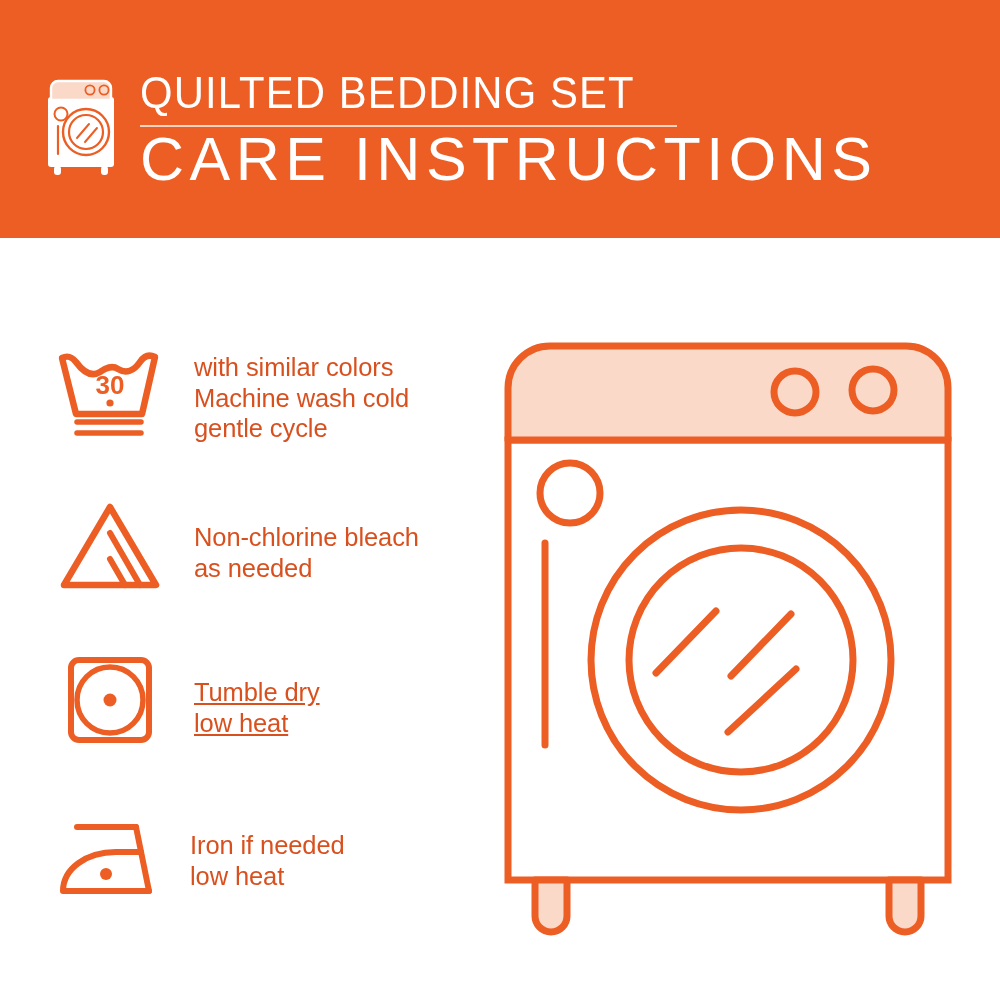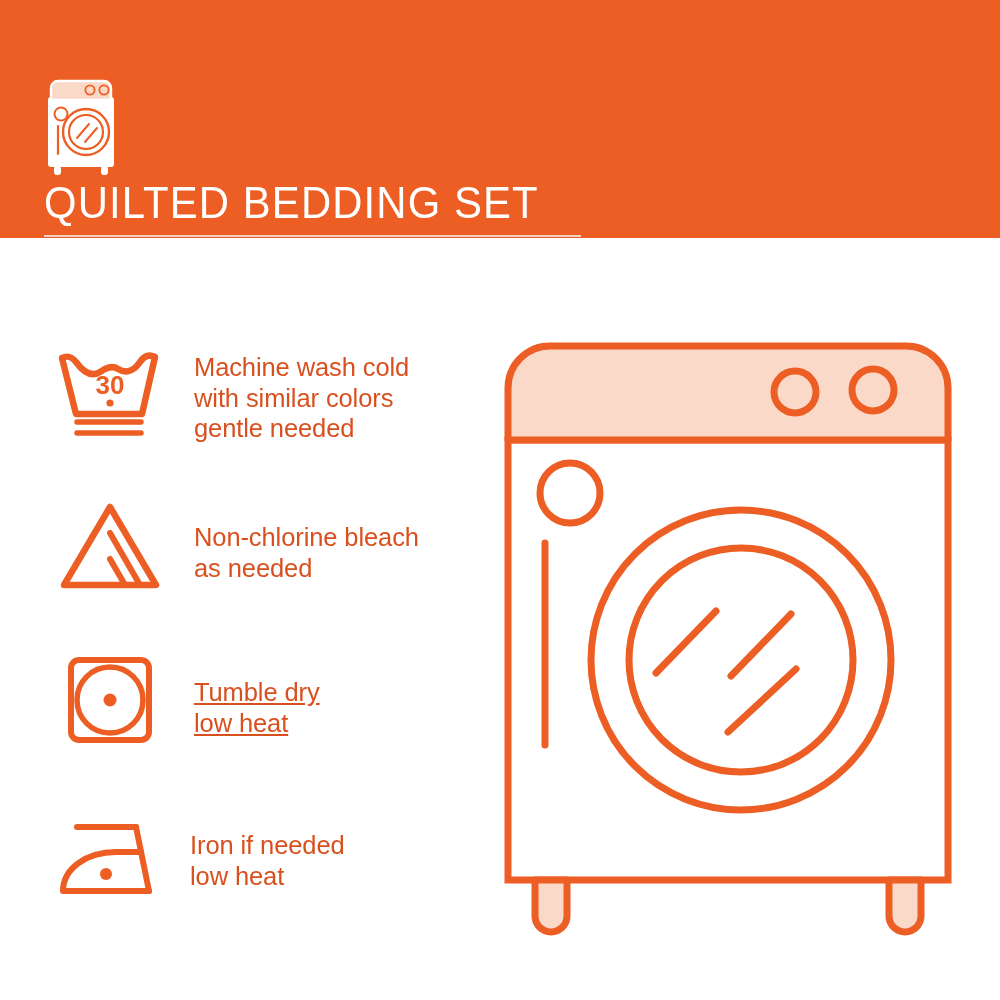--- a/index.html
+++ b/index.html
@@ -23,21 +23,20 @@
     height: 238px;
     background: #EC5E24;
     box-sizing: border-box;
   }
   #header-inner {
     position: absolute;
     left: 44px;
     top: 68px;
     display: flex;
     align-items: flex-start;
-    flex-direction: column;
   }
   #header-logo-icon {
     width: 78px;
     height: 106px;
     flex: 0 0 auto;
     margin-right: 18px;
     margin-top: 4px;
   }
   #header-text-block {
     display: flex;
@@ -165,23 +164,23 @@
 
         <line x1="23" y1="78" x2="87" y2="78" stroke="#EC5E24" stroke-width="5.5" stroke-linecap="round"></line>
         <line x1="23" y1="89" x2="87" y2="89" stroke="#EC5E24" stroke-width="5.5" stroke-linecap="round"></line>
 
         <text x="56" y="50" text-anchor="middle" font-family="Liberation Sans, sans-serif" font-size="26" font-weight="700" fill="#EC5E24">30</text>
 
         <circle cx="56" cy="59" r="3.6" fill="#EC5E24"></circle>
       </svg>
     </div>
     <div class="care-text">
+      <span class="line">with similar colors</span>
       <span class="line">Machine wash cold</span>
-      <span class="line">with similar colors</span>
-      <span class="line">gentle needed</span>
+      <span class="line">gentle cycle</span>
     </div>
   </div>
 
   <div class="care-row" id="care-row-bleach">
     <div class="care-symbol">
       <svg viewBox="0 0 112 96" width="112" height="96" aria-hidden="true">
         <path d="M56 8 L102 86 L10 86 Z" fill="none" stroke="#EC5E24" stroke-width="6.5" stroke-linejoin="round"></path>
         <line x1="56" y1="34" x2="86" y2="86" stroke="#EC5E24" stroke-width="6" stroke-linecap="round"></line>
         <line x1="56" y1="60" x2="71" y2="86" stroke="#EC5E24" stroke-width="6" stroke-linecap="round"></line>
       </svg>

